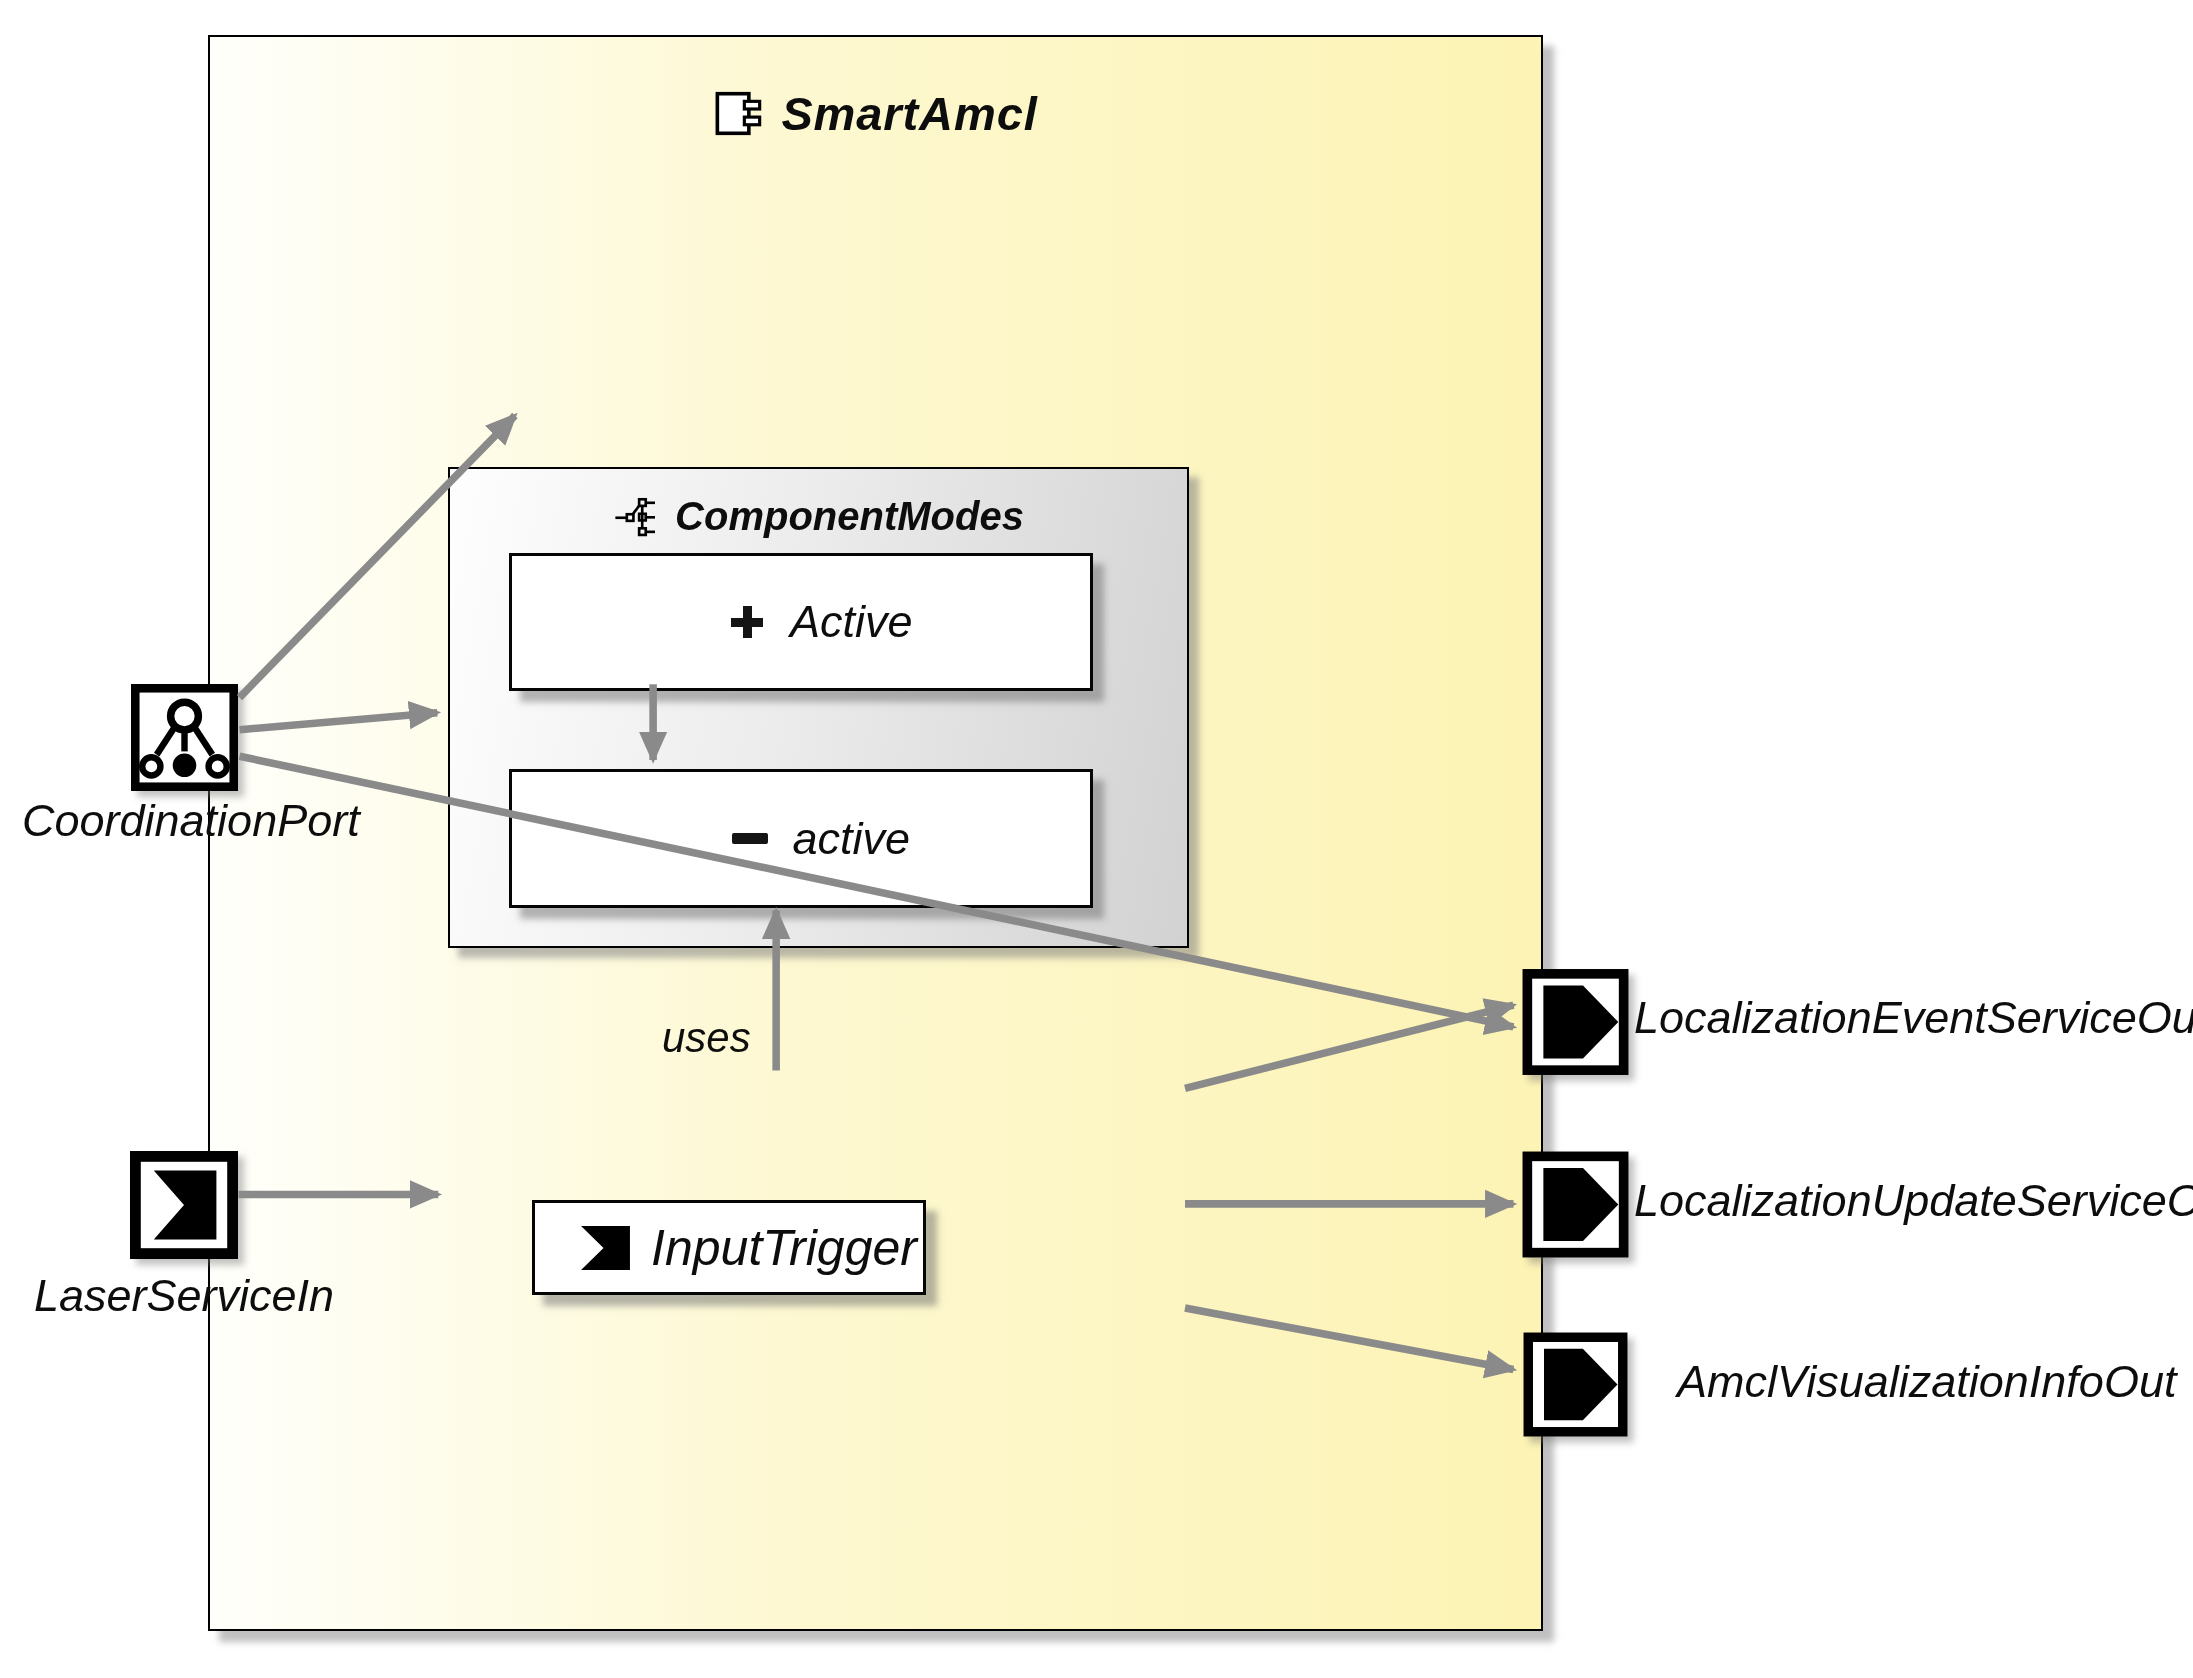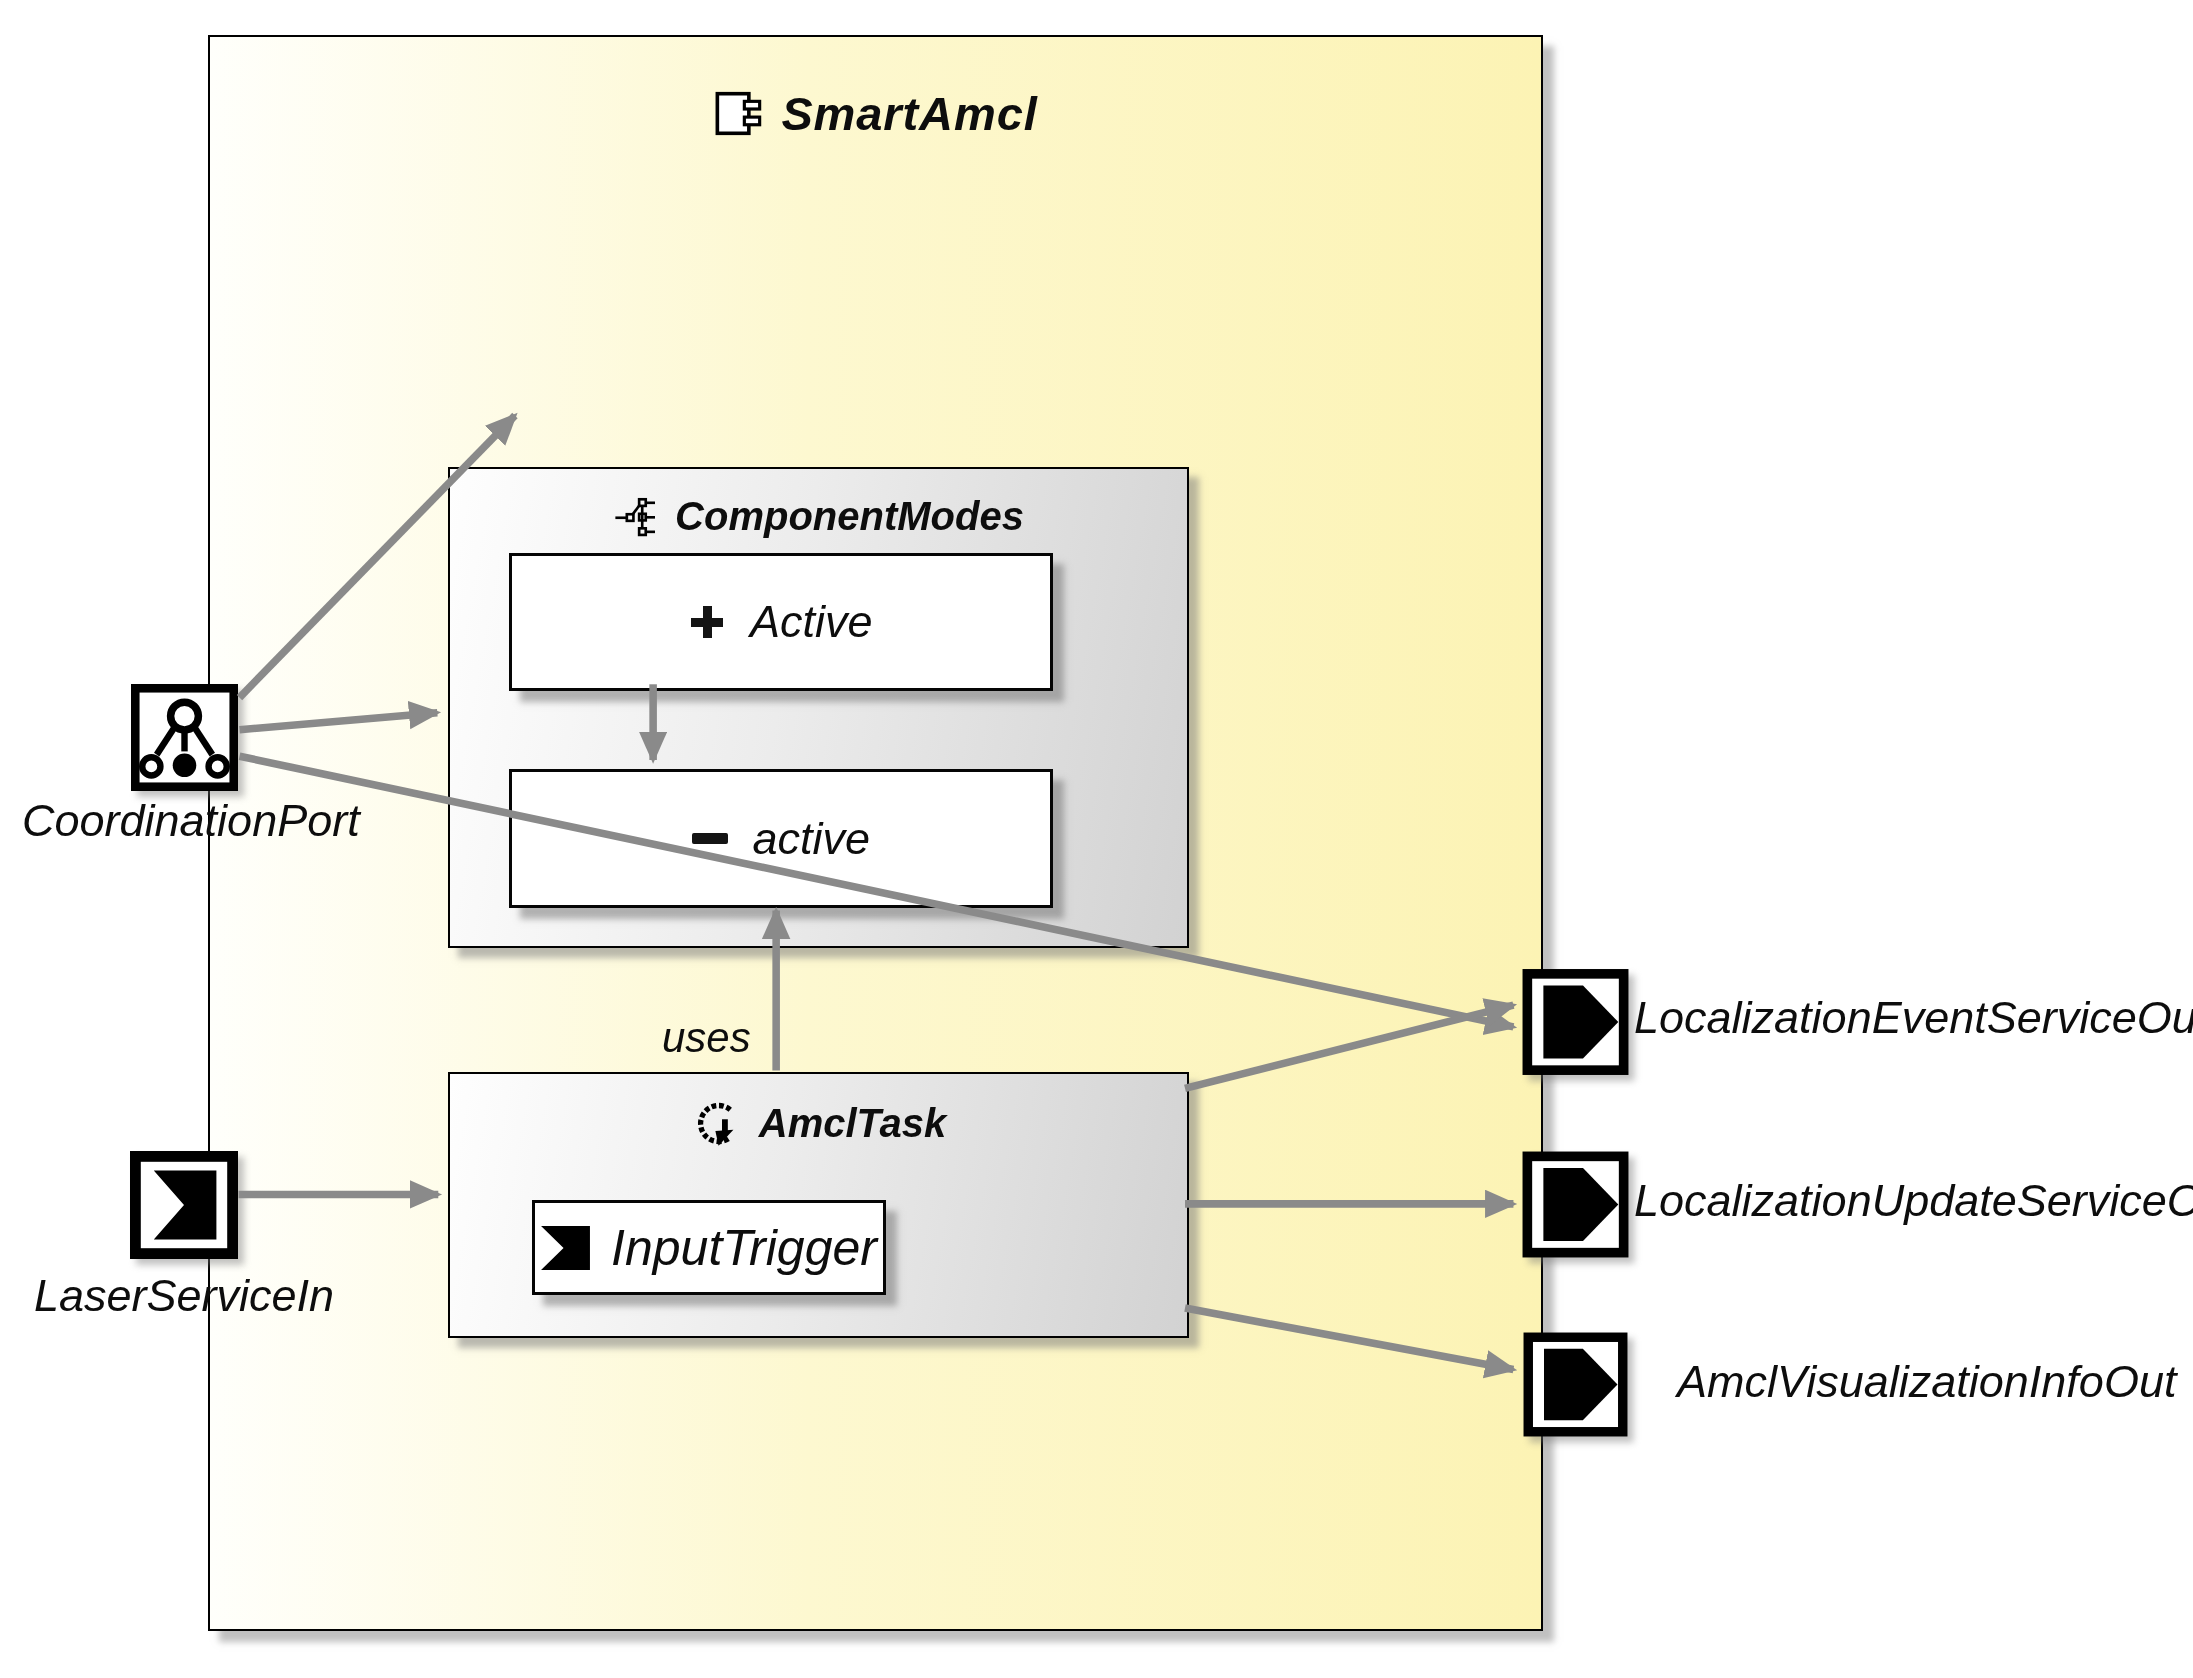--- a/index.html
+++ b/index.html
@@ -34,21 +34,21 @@
   }
   .node-title .t{font-size:40px;font-weight:700;}
   #box-params{left:448px;top:252px;width:737px;height:157px;}
   #box-modes {left:448px;top:467px;width:737px;height:477px;}
   #box-task  {left:448px;top:1072px;width:737px;height:262px;}
 
   
   .white-box{
     background:#ffffff;border:3.8px solid #050505;
     box-shadow:11.4px 11.4px 6.6px rgba(110,110,110,.5);
-    display:flex;align-items:center;justify-content:center;gap:24.6px;
+    display:flex;align-items:center;justify-content:center;gap:24.6px;padding-left:40px;
   }
   #state-Active{left:509px;top:553px;width:538px;height:132px;}
   #state-active{left:509px;top:769px;width:538px;height:133px;}
   .state-label{font-size:45px;}
   #input-trigger{left:532px;top:1200px;width:348px;height:89px;gap:21px;}
   #input-trigger .state-label{font-size:50px;}
 
   
   .port-icon{line-height:0;}
   .port-label{font-size:45px;white-space:nowrap;}
@@ -117,32 +117,20 @@
       </svg>
     </span>
     <span class="state-label">Active</span>
   </div>
 
   <div class="abs white-box" id="state-active">
     <span class="minus-bar"></span>
     <span class="state-label">active</span>
   </div>
 
-  <div class="abs node" id="box-task">
-    <div class="node-title" style="top:21px;">
-      <span class="port-icon">
-        <svg width="53" height="57" viewBox="0 0 100 100">
-          <path d="M 74,24 A 34,34 0 1 0 74,76" fill="none" stroke="#000" stroke-width="10" stroke-dasharray="9,5"></path>
-          <line x1="64" y1="42" x2="64" y2="68" stroke="#000" stroke-width="11"></line>
-          <polygon points="46,64 80,62 52,92" fill="#000"></polygon>
-        </svg>
-      </span>
-      <span class="t">AmclTask</span>
-    </div>
-  </div>
 
   <div class="abs white-box" id="input-trigger">
     <span class="port-icon">
       <svg width="49" height="44" viewBox="0 0 100 90">
         <polygon points="0,0 100,0 100,90 0,90 46,45" fill="#000"></polygon>
       </svg>
     </span>
     <span class="state-label">InputTrigger</span>
   </div>
 

